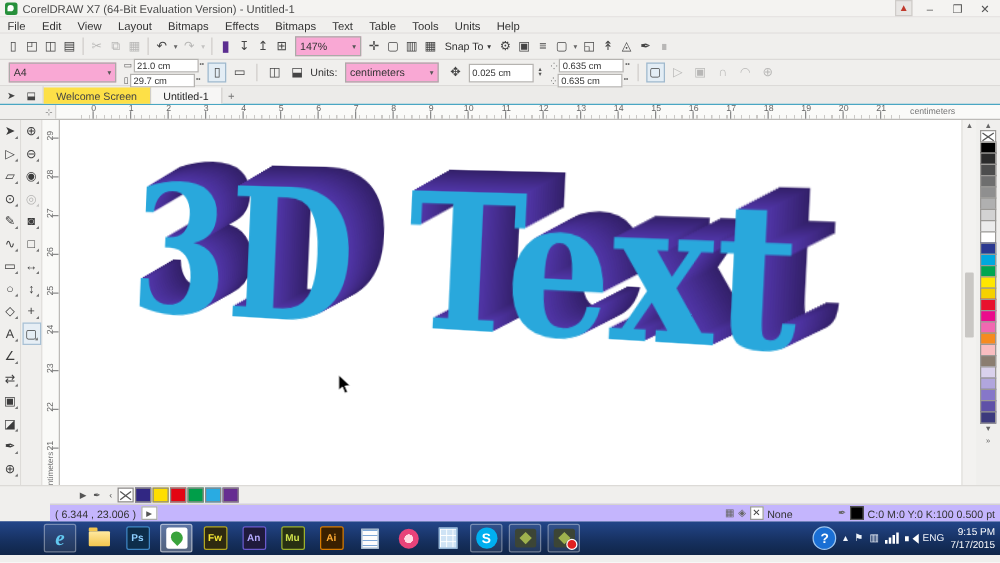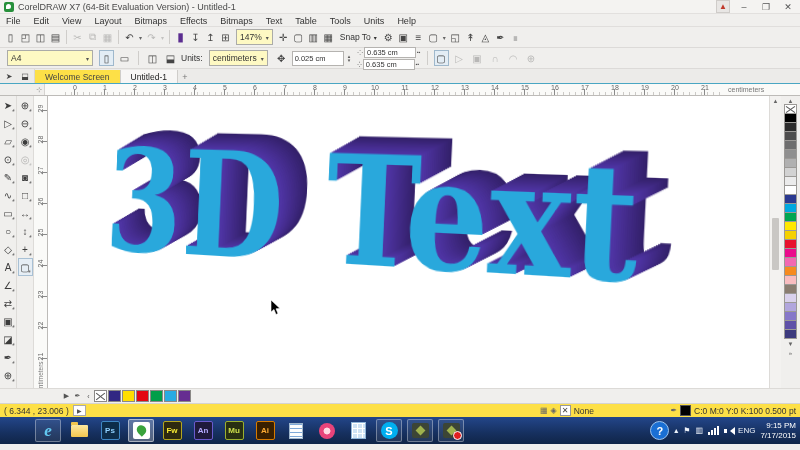--- a/index.html
+++ b/index.html
@@ -19,21 +19,21 @@
   .menu-item{font-size:9px;color:#333;}
   
   #toolbar{height:20px;background:#f0efed;border-bottom:1px solid #dcdad8;display:flex;align-items:center;padding:0 3px;}
   #propbar{height:20px;background:#f0efed;border-bottom:1px solid #dcdad8;display:flex;align-items:center;padding:0 4px;gap:3px;}
   .tbi{display:inline-flex;align-items:center;justify-content:center;width:15px;height:16px;font-size:10px;color:#454545;flex:0 0 auto;}
   .tbi.dim{opacity:.32;}
   .tbi.dd{width:7px;font-size:6px;color:#666;}
   .tbi.sep{width:1px;height:14px;background:#cfcdca;margin:0 3px;}
   .tbi.purple{color:#5b2d90;font-size:12px;}
   .tbi.pressed{border:1px solid #9fb8cc;background:#e3edf5;box-sizing:border-box;}
-  .combo{display:inline-flex;align-items:center;height:14px;border:1px solid #abaBA8;background:#fef9c3;font-size:8.5px;padding:0 3px;gap:4px;margin:0 3px;}
+  .combo{display:inline-flex;align-items:center;height:14px;border:1px solid #abaBA8;background:#f9a8d4;font-size:8.5px;padding:0 3px;gap:20px;margin:0 3px;}
   .combo .dda{font-size:6px;color:#555;}
   .snapto{display:inline-flex;align-items:center;gap:3px;font-size:8.5px;margin:0 4px;color:#333;}
   .field{display:inline-flex;align-items:center;height:9px;border:1px solid #b5b3b0;background:#fff;font-size:7.5px;padding:0 2px;width:46px;justify-content:flex-start;}
   .stack{display:flex;flex-direction:column;gap:1px;}
   .steppers{display:flex;flex-direction:column;font-size:5px;line-height:4px;color:#555;margin-left:1px;}
   .lblsm{font-size:8.5px;color:#333;}
   .mini{font-size:7px;color:#555;margin-right:1px;}
   
   #tabbar{height:14px;background:#eceBE9;border-bottom:1px solid #49a6c3;display:flex;align-items:flex-end;}
   #tabbar .dockicons{display:flex;align-items:center;height:100%;padding:0 3px;gap:4px;border-right:1px solid #d8d6d4;}
@@ -88,21 +88,21 @@
   #hscroll{flex:1;height:12px;position:relative;background:#f0efed;margin-left:4px;}
   #hscroll .thumb{position:absolute;left:52%;top:1px;width:165px;height:10px;background:#c9c7c4;border-radius:1px;}
   
   #palrow{height:14px;background:#f0efed;border-top:1px solid #dcdad7;display:flex;align-items:center;padding-left:62px;gap:2px;}
   #palrow .pico{font-size:7px;color:#555;width:9px;text-align:center;}
   .dswatch{width:13px;height:12px;border:1px solid #8a8886;box-sizing:border-box;margin-left:-1px;}
   .dswatch.none{background:#fff;position:relative;}
   .dswatch.none::before,.dswatch.none::after{content:"";position:absolute;left:0;top:5px;width:11px;border-top:1px solid #555;}
   .dswatch.none::before{transform:rotate(38deg);} .dswatch.none::after{transform:rotate(-38deg);}
   
-  #statusbar{height:13px;background:#fde047;border-top:1px solid #d5d3d0;position:relative;font-size:8.5px;color:#333;}
+  #statusbar{height:13px;background:#c4b5fd;border-top:1px solid #d5d3d0;position:relative;font-size:8.5px;color:#333;margin-left:40px;}
   #coords{position:absolute;left:4px;top:1px;display:flex;align-items:center;gap:4px;}
   #coords .box{width:11px;height:9px;border:1px solid #aaa;display:inline-flex;align-items:center;justify-content:center;font-size:6px;color:#555;background:#fff;}
   #fillinfo{position:absolute;left:540px;top:1px;display:flex;align-items:center;gap:3px;}
   #fillinfo .xico{font-size:8px;color:#444;border:1px solid #999;width:9px;height:9px;display:inline-flex;align-items:center;justify-content:center;background:#fff;}
   #outlineinfo{position:absolute;right:4px;top:1px;display:flex;align-items:center;gap:3px;}
   #outlineinfo .blk{width:9px;height:9px;background:#000;border:1px solid #555;}
   .statico{font-size:8px;color:#666;}
   
   #taskbar{height:27px;background:linear-gradient(#23468a,#16305f 60%,#102548);display:flex;align-items:center;padding:0 4px;gap:5px;}
   .tb-app{width:26px;height:23px;display:flex;align-items:center;justify-content:center;border-radius:2px;flex:0 0 auto;}
@@ -204,20 +204,36 @@
       <span class="tbi">↟</span>
       <span class="tbi">◬</span>
       <span class="tbi">✒</span>
       <span class="tbi dim">∎</span>
   </div>
 
   <div id="propbar">
     <span class="combo" style="width:78px;justify-content:space-between;">
       <span>A4</span>
       <span class="dda">▾</span>
+    </span>
+    <span class="stack">
+      <span style="display:flex;align-items:center;">
+        <span class="mini">▭</span>
+        <span class="field">21.0 cm</span>
+        <span class="steppers">
+            <span>▪▪</span>
+          </span>
+      </span>
+      <span style="display:flex;align-items:center;">
+        <span class="mini">▯</span>
+        <span class="field">29.7 cm</span>
+        <span class="steppers">
+            <span>▪▪</span>
+          </span>
+      </span>
     </span>
     <span class="tbi pressed">▯</span>
       <span class="tbi">▭</span>
       <span class="tbi sep"></span>
       <span class="tbi">◫</span>
       <span class="tbi">⬓</span>
     <span class="lblsm">Units:</span>
     <span class="combo">
       <span>centimeters</span>
       <span class="dda">▾</span>

